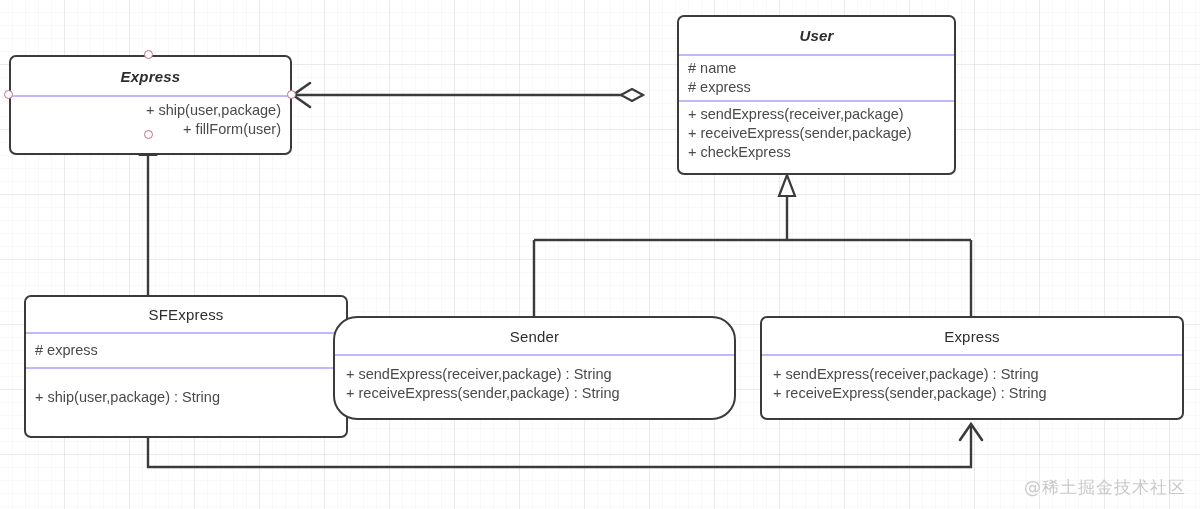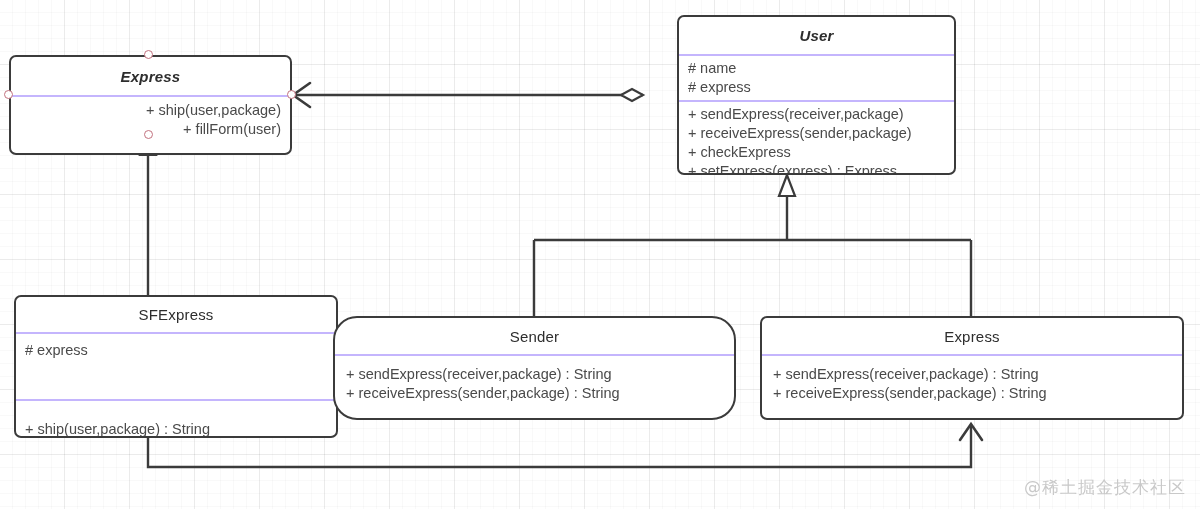--- a/index.html
+++ b/index.html
@@ -58,24 +58,24 @@
   #express .title{height:38px;}
   #express .compartment{padding-top:4px;padding-bottom:4px;text-align:right;}
 
   
   #user{left:648px;top:15px;width:279px;height:160px;margin-left:29px;}
   #user .title{height:37px;}
   #user .attrs{padding-top:3px;padding-bottom:3px;}
   #user .ops{padding-top:3px;padding-bottom:4px;}
 
   
-  #sfexpress{left:14px;top:295px;width:324px;height:143px;}
+  #sfexpress{left:24px;top:295px;width:324px;height:143px;}
   #sfexpress .title{height:35px;}
   #sfexpress .attrs{height:35px;padding-top:7px;}
-  #sfexpress .ops{padding-top:19px;margin-top:32px;}
+  #sfexpress .ops{padding-top:19px;}
 
   
   #sender{left:333px;top:316px;width:403px;height:104px;border-radius:24px;}
   #sender .title{height:36px;}
   #sender .ops{padding-top:9px;padding-left:11px;}
 
   
   #receiver{left:760px;top:316px;width:424px;height:104px;}
   #receiver .title{height:36px;}
   #receiver .ops{padding-top:9px;padding-left:11px;}
@@ -158,21 +158,20 @@
   <div class="uml" id="user">
     <div class="title abstract">User</div>
     <div class="compartment attrs">
       <div class="row"># name</div>
       <div class="row"># express</div>
     </div>
     <div class="compartment ops">
       <div class="row">+ sendExpress(receiver,package)</div>
       <div class="row">+ receiveExpress(sender,package)</div>
       <div class="row">+ checkExpress</div>
-      <div class="row">+ setExpress(express) : Express</div>
     </div>
   </div>
 
   <div class="uml" id="sfexpress">
     <div class="title plain">SFExpress</div>
     <div class="compartment attrs">
       <div class="row"># express</div>
     </div>
     <div class="compartment ops">
       <div class="row">+ ship(user,package) : String</div>

